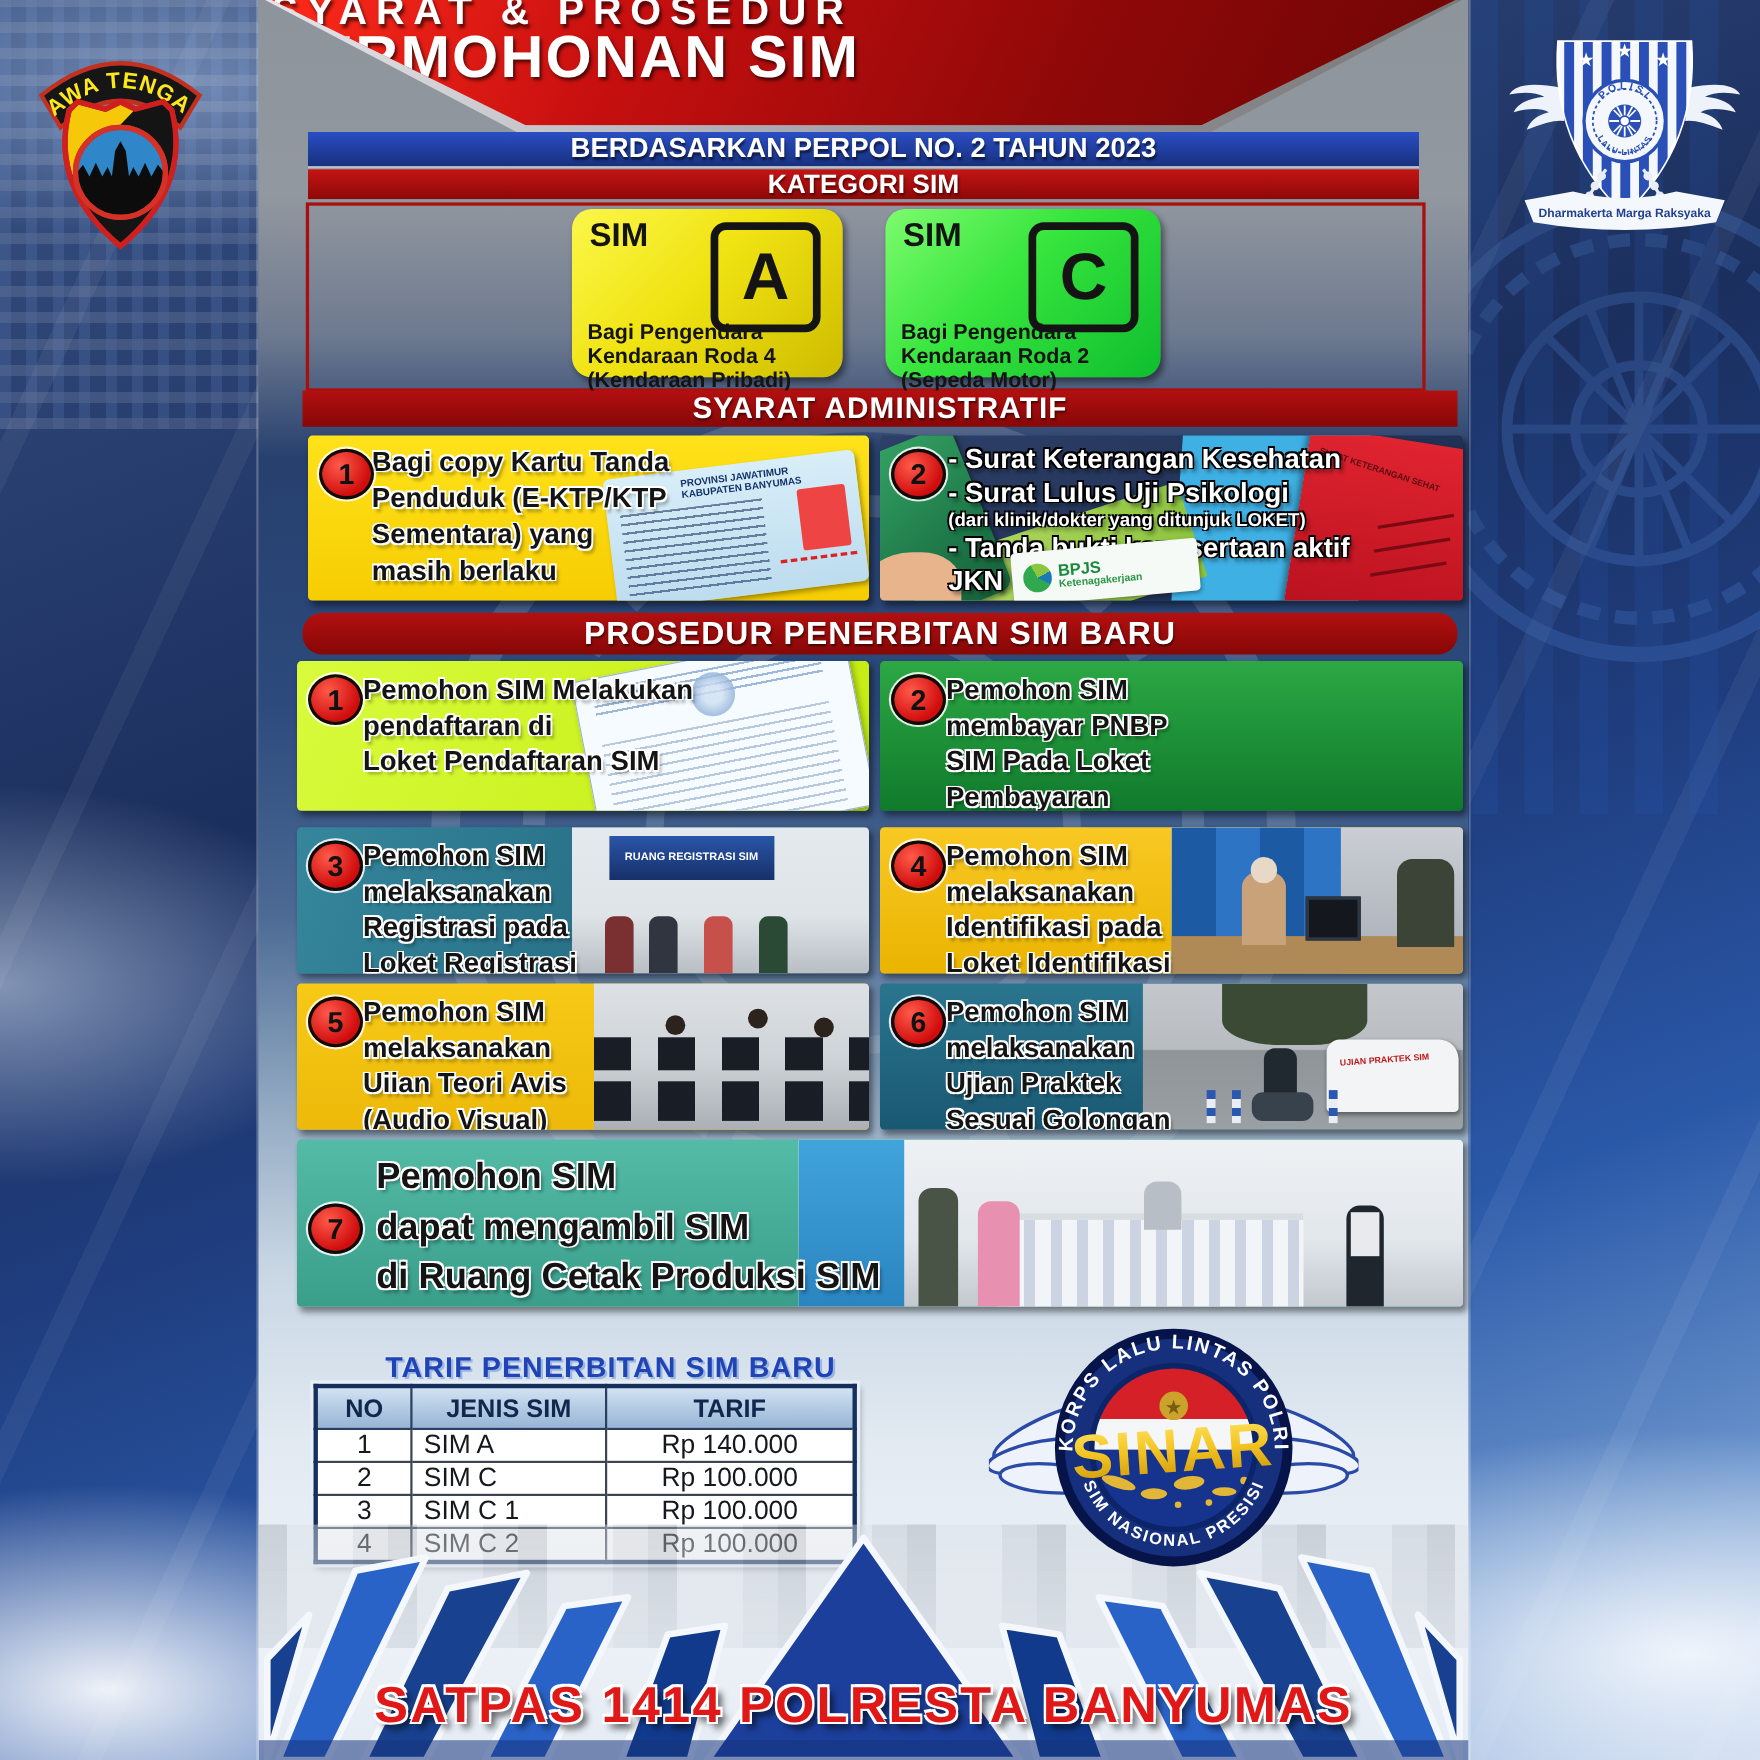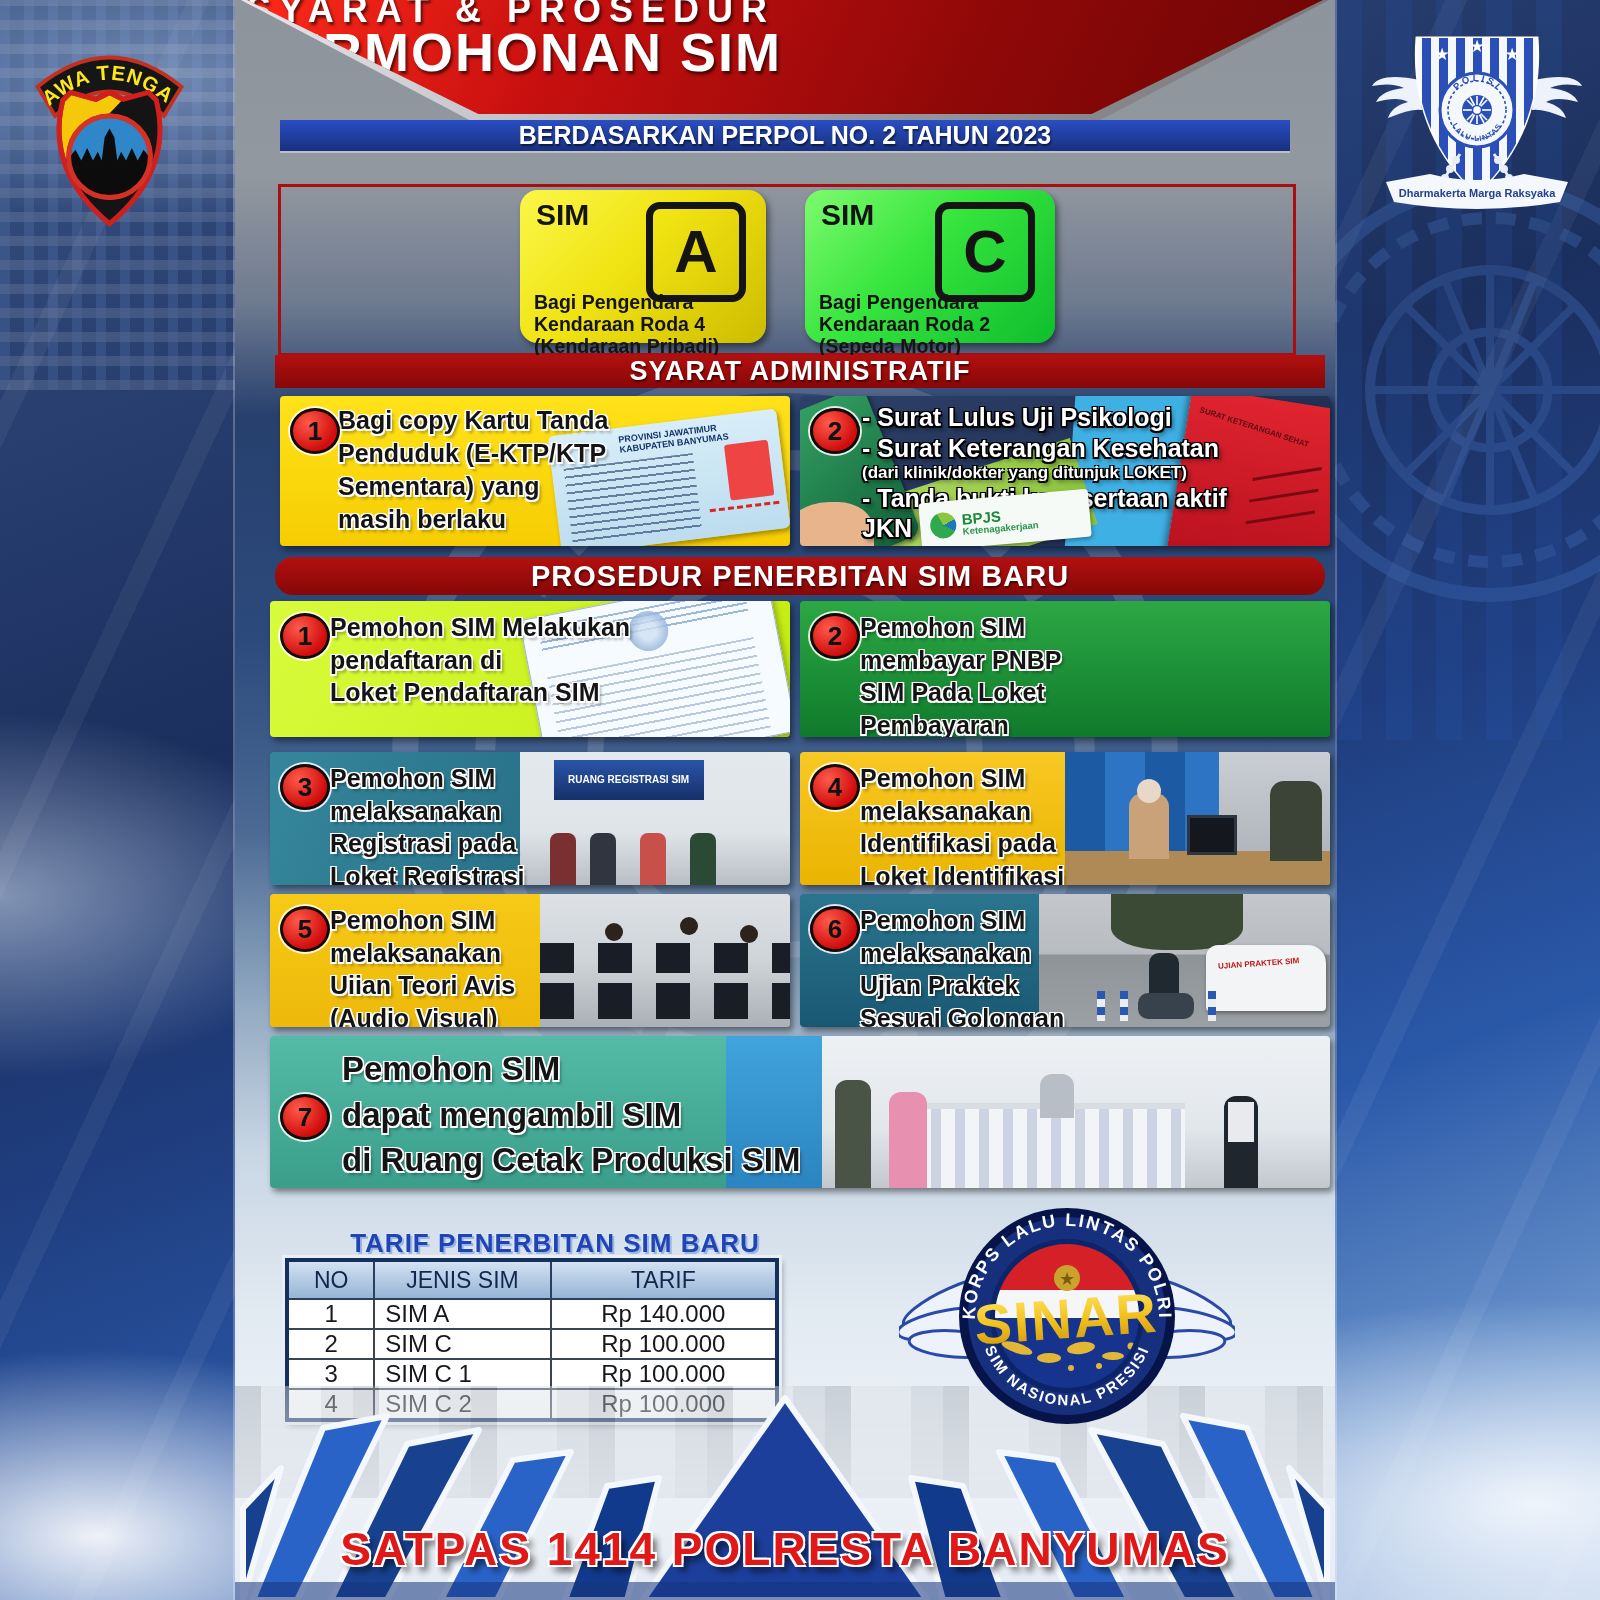--- a/index.html
+++ b/index.html
@@ -163,21 +163,21 @@
   .p7 .cop{left:18%;width:36px;height:108px;background:#4a5446;}
   .p7 .lady{left:27%;width:38px;height:96px;background:#e890b0;}
   .p7 .clerk{left:52%;bottom:46%;width:34px;height:44px;background:#b8bec6;}
   .p7 .man{right:12%;width:34px;height:92px;background:#20262e;}
   .p7 .man:before{content:"";position:absolute;left:4px;top:6px;width:26px;height:40px;background:#e8eaee;}
   
   .tarif-title{left:85px;top:1228px;width:470px;text-align:center;font-size:26px;font-weight:900;
     letter-spacing:1px;color:#2143b4;text-shadow:2px 2px 0 rgba(150,180,225,.95),-1px -1px 0 rgba(220,235,255,.9);}
   table.tarif{position:absolute;left:50px;top:1258px;width:494px;border-collapse:collapse;
     border:4px solid #16305e;box-shadow:0 0 0 3px #e8eef6,3px 4px 6px rgba(0,0,0,.35);background:#fff;}
-  table.tarif th{background:linear-gradient(#d2e2f2,#97b4d6);color:#10284e;font-size:23px;font-weight:400;
+  table.tarif th{background:linear-gradient(#d2e2f2,#97b4d6);color:#10284e;font-size:23px;font-weight:700;
     border:2px solid #2a3e60;height:34px;}
   table.tarif td{background:#fff;color:#15181c;font-size:24px;border:2px solid #3c4452;height:28px;padding:0 10px;}
   td.c{text-align:center;} td.r{text-align:center;}
   
   .bstrip{left:0;top:1386px;width:1100px;height:112px;opacity:.85;background:
     linear-gradient(rgba(238,242,247,.2),rgba(225,231,238,.7)),
     repeating-linear-gradient(90deg,rgba(110,120,132,.38) 0 26px,rgba(205,212,220,.38) 26px 86px,rgba(158,166,176,.38) 86px 118px);}
   .tri{left:0;top:1390px;}
   .footer{left:0;top:1522px;width:1100px;text-align:center;font-size:46px;font-weight:900;letter-spacing:2px;
     color:#e01818;z-index:6;
@@ -311,20 +311,21 @@
     </g>
   </svg>
 
   <div class="abs banner-silver"></div>
   <div class="abs banner-red">
     <div class="t1">SYARAT &amp; PROSEDUR</div>
     <div class="t2">PERMOHONAN SIM</div>
     <div class="t3">BARU</div>
   </div>
   <div class="abs bar bar-blue">BERDASARKAN PERPOL NO. 2 TAHUN 2023</div>
+  <div class="abs bar bar-red1">KATEGORI SIM</div>
 
   <div class="abs kat-frame"></div>
   <div class="abs sim-card sim-a">
     <div class="sim-lbl">SIM</div>
     <div class="letterbox">
         <span>A</span>
       </div>
     <div class="sim-desc">Bagi Pengendara
 Kendaraan Roda 4
 (Kendaraan Pribadi)</div>
@@ -368,22 +369,22 @@
         <i style="top:92px;"></i>
         <i style="top:114px;"></i>
     </div>
     <div class="greenstrip"></div>
     <div class="greencard"></div>
     <div class="hand"></div>
     <div class="badge">
         <span>2</span>
       </div>
     <div class="txt">
+      <div class="l-big ol-b">- Surat Keterangan Kesehatan</div>
       <div class="l-big ol-b">- Surat Lulus Uji Psikologi</div>
-      <div class="l-big ol-b">- Surat Keterangan Kesehatan</div>
       <div class="l-small ol-b">(dari klinik/dokter yang ditunjuk LOKET)</div>
       <div class="l-big ol-b">- Tanda bukti kepesertaan aktif</div>
       <div class="l-big ol-b">JKN</div>
     </div>
     <div class="bpjs">
       <div class="dot"></div>
       <div class="bt"><span>BPJS</span><small>Ketenagakerjaan</small></div>
     </div>
   </div>
 

